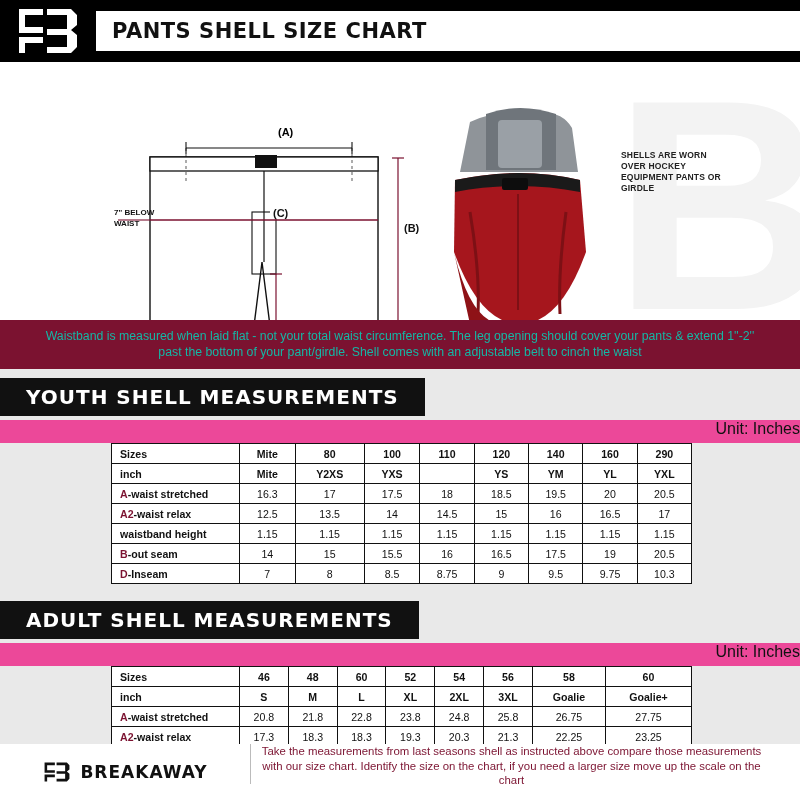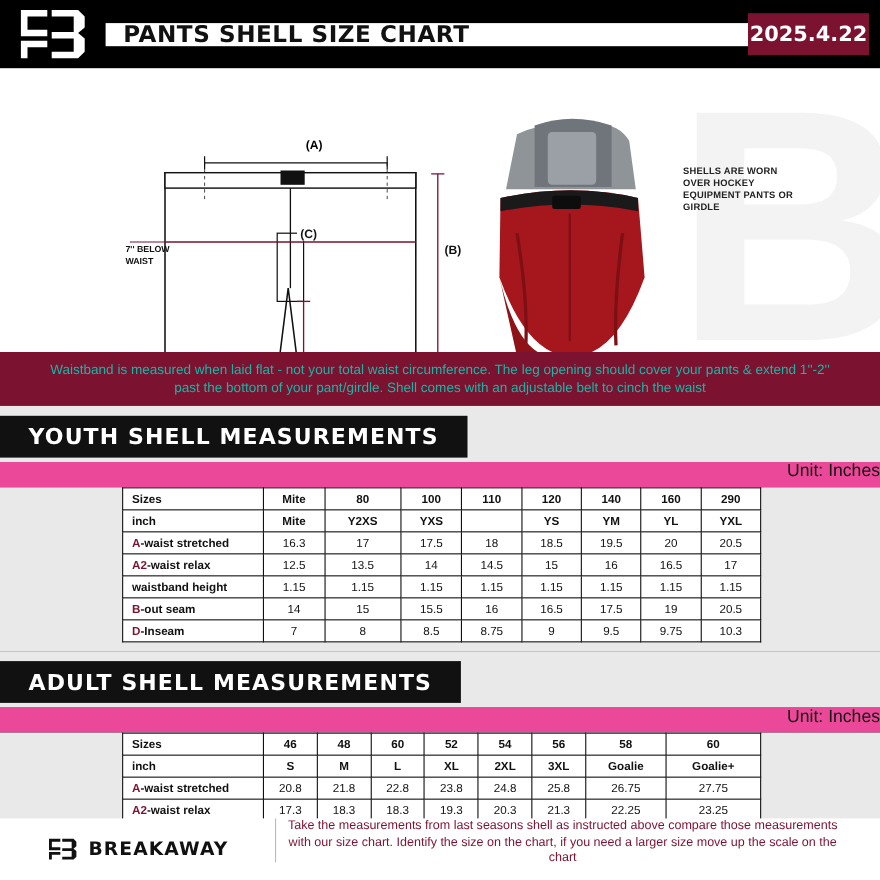--- a/index.html
+++ b/index.html
@@ -3,21 +3,21 @@
 <meta charset="utf-8">
 <style>
   html,body{margin:0;padding:0;background:#000;}
   body{width:800px;height:800px;overflow:hidden;font-family:"Liberation Sans",sans-serif;}
   .page{position:relative;width:800px;height:800px;background:#000;}
 
   
   .header{position:relative;height:62px;background:#000;display:flex;align-items:center;}
   .logo-b{width:96px;height:62px;display:flex;align-items:center;justify-content:center;}
   .logo-b svg{display:block;}
-  .title-box{flex:1;background:#fff;height:21px;display:flex;align-items:center;margin-left:0px;}
+  .title-box{flex:1;background:#fff;height:40px;display:flex;align-items:center;margin-left:0px;}
   .title-box .title{font-size:21px;font-weight:bold;color:#111;letter-spacing:.5px;padding-left:16px;font-family:"DejaVu Sans",sans-serif;}
   .date-box{width:110px;height:38px;background:#7b1230;color:#fff;display:flex;align-items:center;justify-content:center;font-size:19px;font-weight:bold;margin-right:10px;font-family:"DejaVu Sans",sans-serif;}
 
   
   .diagram{position:relative;height:258px;background:#fff;overflow:hidden;}
   .watermark{position:absolute;right:-30px;top:-30px;font-size:300px;color:#f3f3f3;font-weight:bold;z-index:0;}
   .diagram svg{position:absolute;left:0;top:0;}
   .note{position:absolute;left:621px;top:88px;width:110px;font-size:8.5px;line-height:11px;color:#222;font-weight:bold;letter-spacing:.2px;}
 
   
@@ -53,21 +53,20 @@
     <div class="logo-b">
       <svg width="70" height="52" viewBox="0 0 70 52">
         <polygon points="6,4 30,4 30,10 12,10 12,22 30,22 30,28 6,28" fill="#ffffff"></polygon>
         <polygon points="34,4 58,4 64,10 64,20 58,25 64,30 64,42 58,48 34,48 34,42 54,42 54,30 34,30 34,24 54,24 54,10 34,10" fill="#ffffff"></polygon>
         <polygon points="6,32 30,32 30,38 12,38 12,48 6,48" fill="#ffffff"></polygon>
       </svg>
     </div>
     <div class="title-box">
       <div class="title">PANTS SHELL SIZE CHART</div>
     </div>
-    <div class="date-box">2025.4.22</div>
   </div>
 
   <div class="diagram">
     <div class="watermark">B</div>
 
     <svg width="800" height="258">
 
       <path d="M150 95 L150 280 L252 280 L262 200 L272 280 L378 280 L378 95 Z" fill="#ffffff" stroke="#111" stroke-width="1.4"></path>
 
       <rect x="150" y="95" width="228" height="14" fill="#ffffff" stroke="#111" stroke-width="1.3"></rect>
@@ -109,22 +108,22 @@
       <path d="M566 150 Q558 210 560 252" stroke="#7d1015" stroke-width="3" fill="none"></path>
       <path d="M518 132 L518 248" stroke="#7d1015" stroke-width="2" fill="none"></path>
       <path d="M454 190 Q470 258 500 262 L470 262 Z" fill="#8e1217"></path>
     </svg>
 
     <div style="position:absolute;left:272;top:0"></div>
     <div style="position:absolute;left:278px;top:64px;font-size:11px;font-weight:bold;">(A)</div>
     <div style="position:absolute;left:404px;top:160px;font-size:11px;font-weight:bold;color:#111;">(B)</div>
     <div style="position:absolute;left:270px;top:145px;font-size:11px;font-weight:bold;color:#111;background:#fff;padding:0 3px;">(C)</div>
 
-    <div style="position:absolute;left:114px;top:160px;font-size:8px;font-weight:bold;color:#111;">7'' BELOW</div>
-    <div style="position:absolute;left:114px;top:171px;font-size:8px;font-weight:bold;color:#111;">WAIST</div>
+    <div style="position:absolute;left:114px;top:146px;font-size:8px;font-weight:bold;color:#111;">7'' BELOW</div>
+    <div style="position:absolute;left:114px;top:157px;font-size:8px;font-weight:bold;color:#111;">WAIST</div>
     <div class="note">SHELLS ARE WORN OVER HOCKEY EQUIPMENT PANTS OR GIRDLE</div>
   </div>
 
   <div class="notice">Waistband is measured when laid flat - not your total waist circumference. The leg opening should cover your pants &amp; extend 1''-2'' past the bottom of your pant/girdle. Shell comes with an adjustable belt to cinch the waist</div>
 
   <div class="sect-wrap">
     <span class="sect-banner">YOUTH SHELL MEASUREMENTS</span>
   </div>
   <div class="unit">Unit: Inches</div>
   <div class="tbl-wrap">

